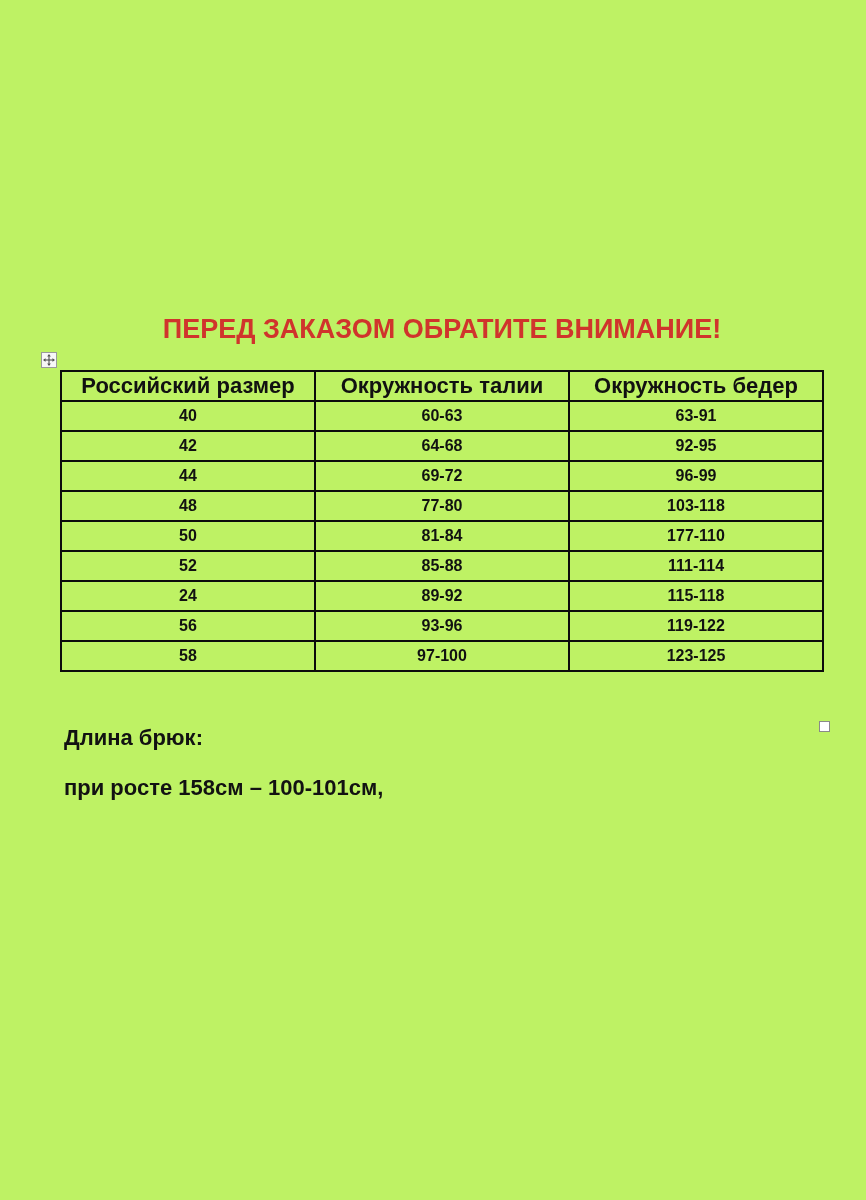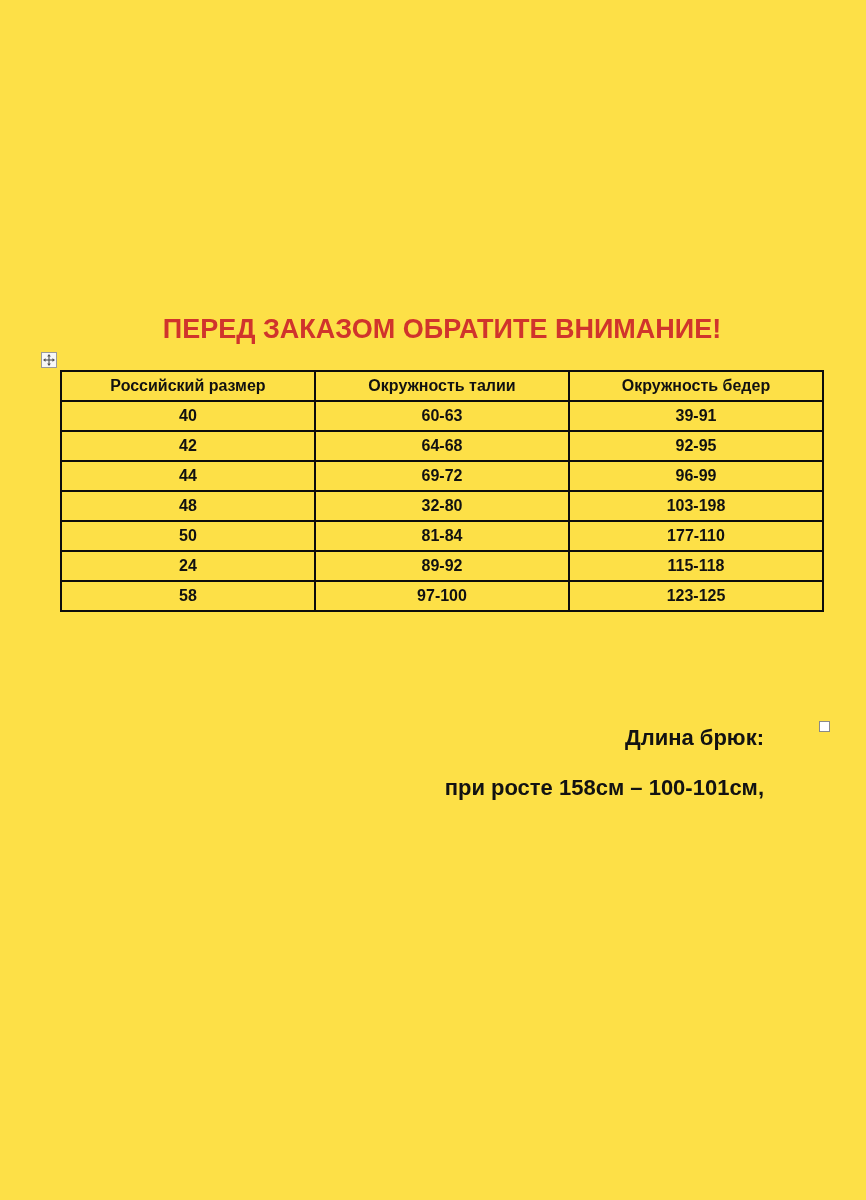--- a/index.html
+++ b/index.html
@@ -5,21 +5,21 @@
   html, body { margin: 0; padding: 0; }
   body {
     width: 866px; height: 1200px;
     background: #ffffff;
     font-family: "Liberation Sans", "DejaVu Sans", sans-serif;
     color: #1a1a1a;
   }
   .page {
     position: relative;
     width: 866px; height: 1200px;
-    background: #fde047;
+    background: #bef264;
     overflow: hidden;
   }
 
   
   .doc-title {
     position: absolute;
     left: 60px; top: 314px;
     width: 764px;
     text-align: center;
     font-size: 27px;
@@ -55,38 +55,37 @@
   table.size-table th, table.size-table td {
     border: 2px solid #0c0c0c;
     height: 28px;
     padding: 0;
     text-align: center;
     vertical-align: middle;
     font-weight: bold;
     font-size: 16px;
     color: #111111;
   }
-  table.size-table th { font-size: 16px; }
+  table.size-table th { font-size: 22px; }
 
   
   .resize-handle {
     position: absolute;
     left: 819px; top: 721px;
     width: 11px; height: 11px;
     background: #ffffff;
     border: 1px solid #8a8a8a;
     box-sizing: border-box;
   }
 
   
   .notes {
     position: absolute;
     left: 64px; top: 724px;
     width: 700px;
-    text-align: right;
   }
   .notes p {
     margin: 0 0 22px 0;
     line-height: 28px;
     font-size: 22px;
     font-weight: bold;
     color: #121212;
     white-space: nowrap;
   }
   .caret {
@@ -125,46 +124,56 @@
         <tr>
           <th>Российский размер</th>
           <th>Окружность талии</th>
           <th>Окружность бедер</th>
         </tr>
       </thead>
       <tbody>
           <tr>
             <td>40</td>
             <td>60-63</td>
-            <td>39-91</td>
+            <td>63-91</td>
           </tr>
           <tr>
             <td>42</td>
             <td>64-68</td>
             <td>92-95</td>
           </tr>
           <tr>
             <td>44</td>
             <td>69-72</td>
             <td>96-99</td>
           </tr>
           <tr>
             <td>48</td>
-            <td>32-80</td>
-            <td>103-198</td>
+            <td>77-80</td>
+            <td>103-118</td>
           </tr>
           <tr>
             <td>50</td>
             <td>81-84</td>
             <td>177-110</td>
           </tr>
           <tr>
+            <td>52</td>
+            <td>85-88</td>
+            <td>111-114</td>
+          </tr>
+          <tr>
             <td>24</td>
             <td>89-92</td>
             <td>115-118</td>
+          </tr>
+          <tr>
+            <td>56</td>
+            <td>93-96</td>
+            <td>119-122</td>
           </tr>
           <tr>
             <td>58</td>
             <td>97-100</td>
             <td>123-125</td>
           </tr>
         </tbody>
     </table>
   </div>
 

